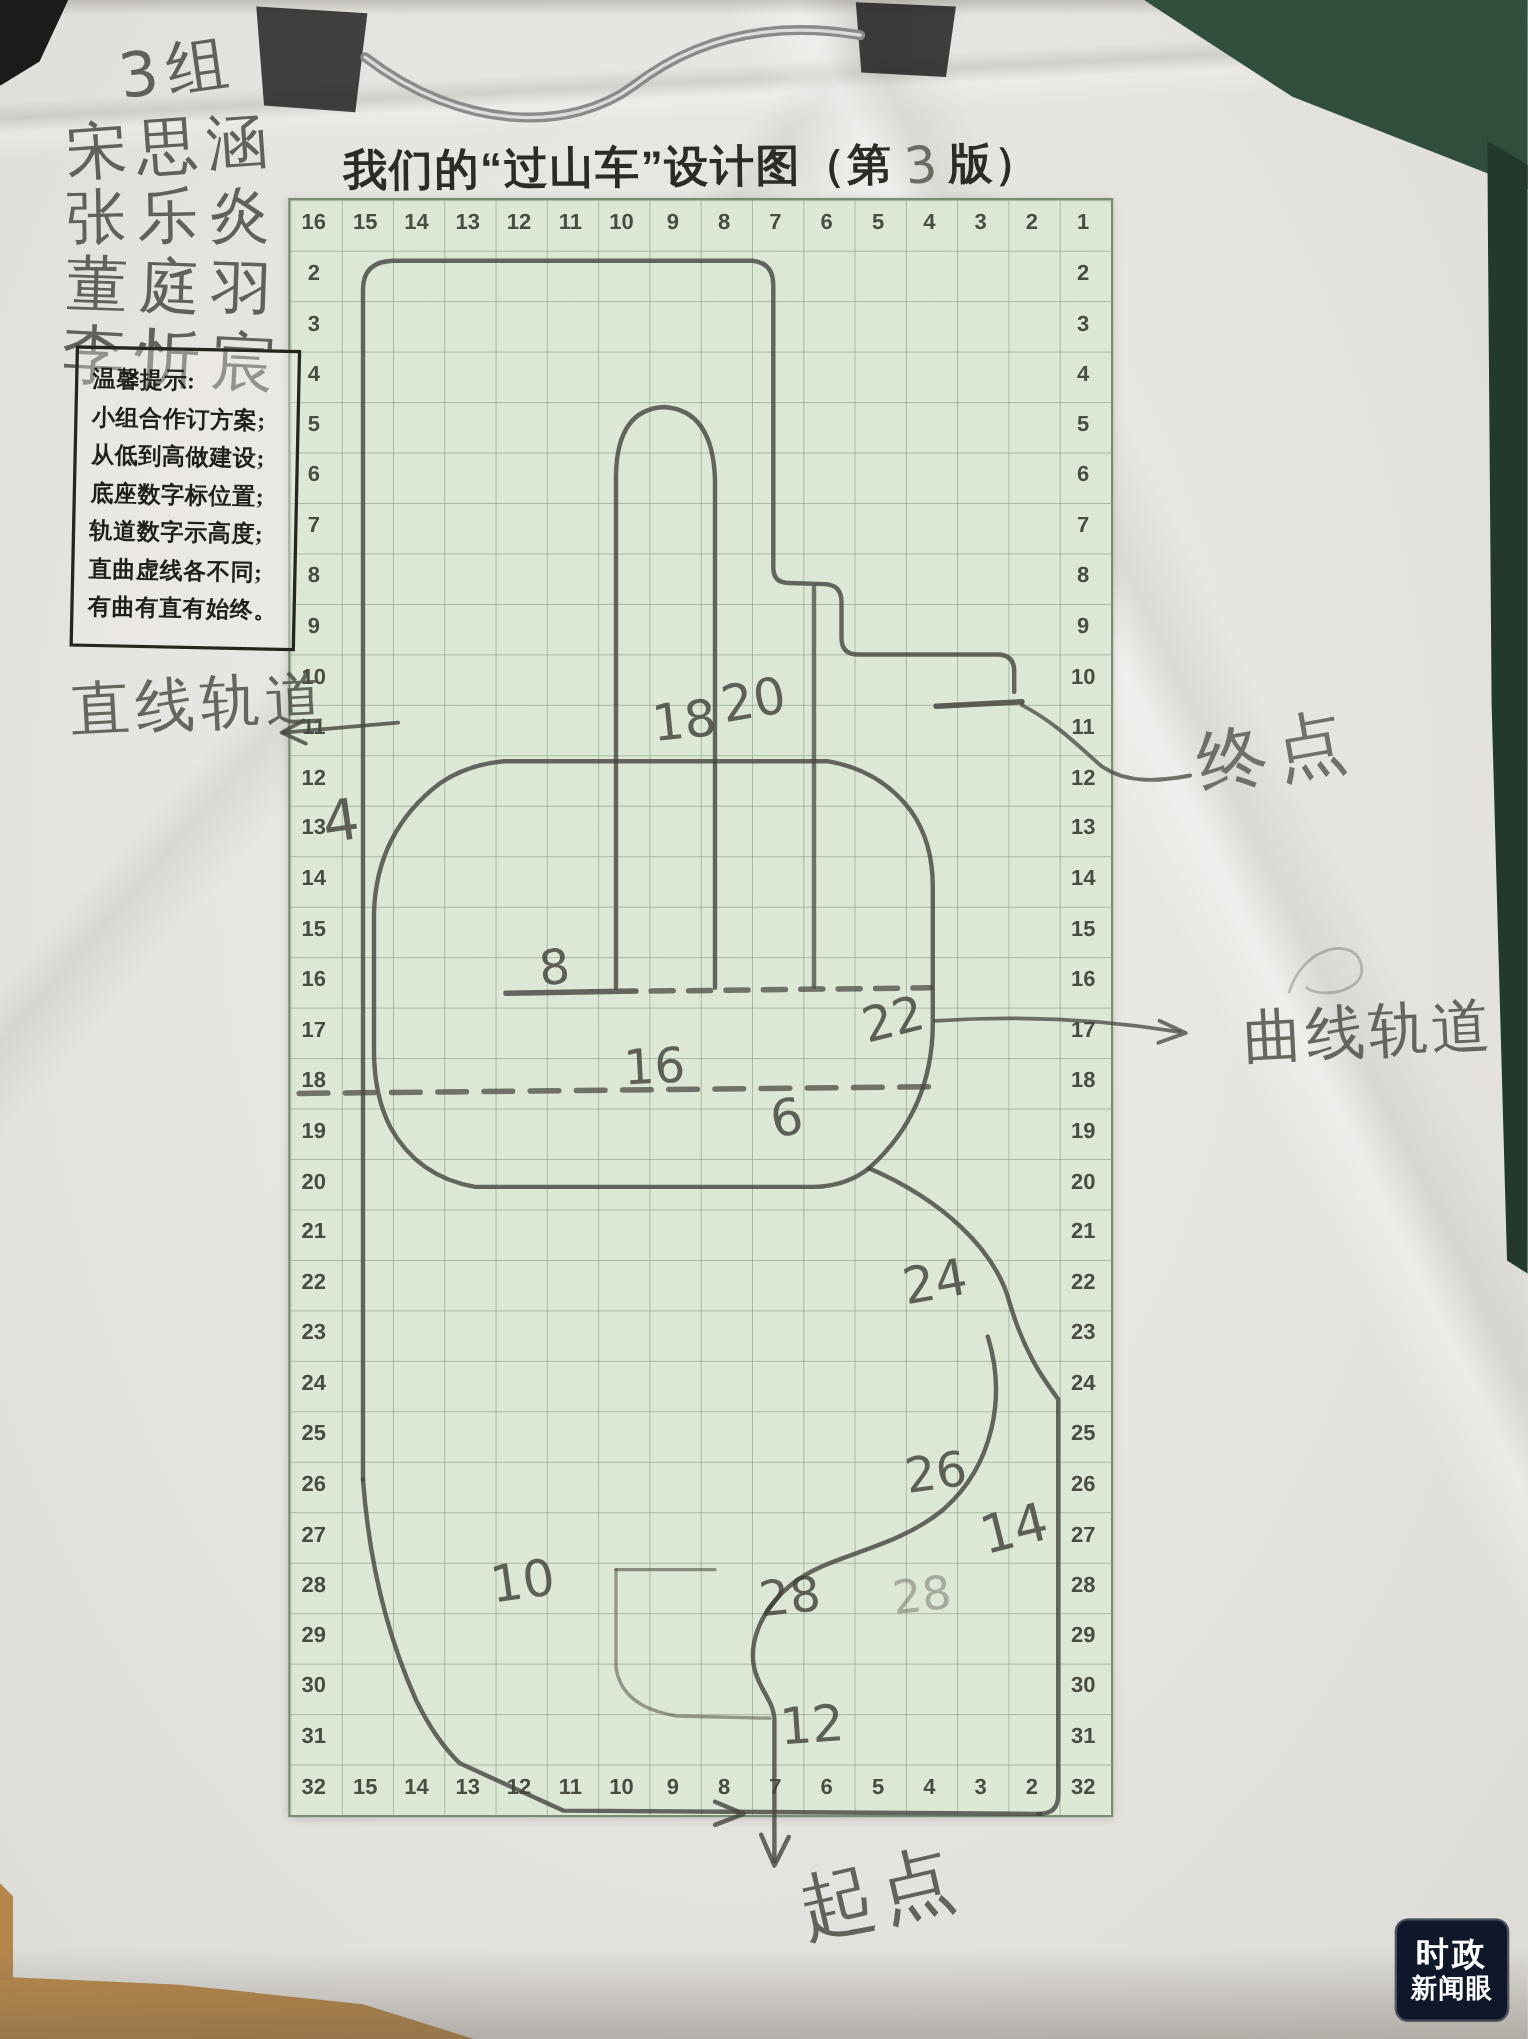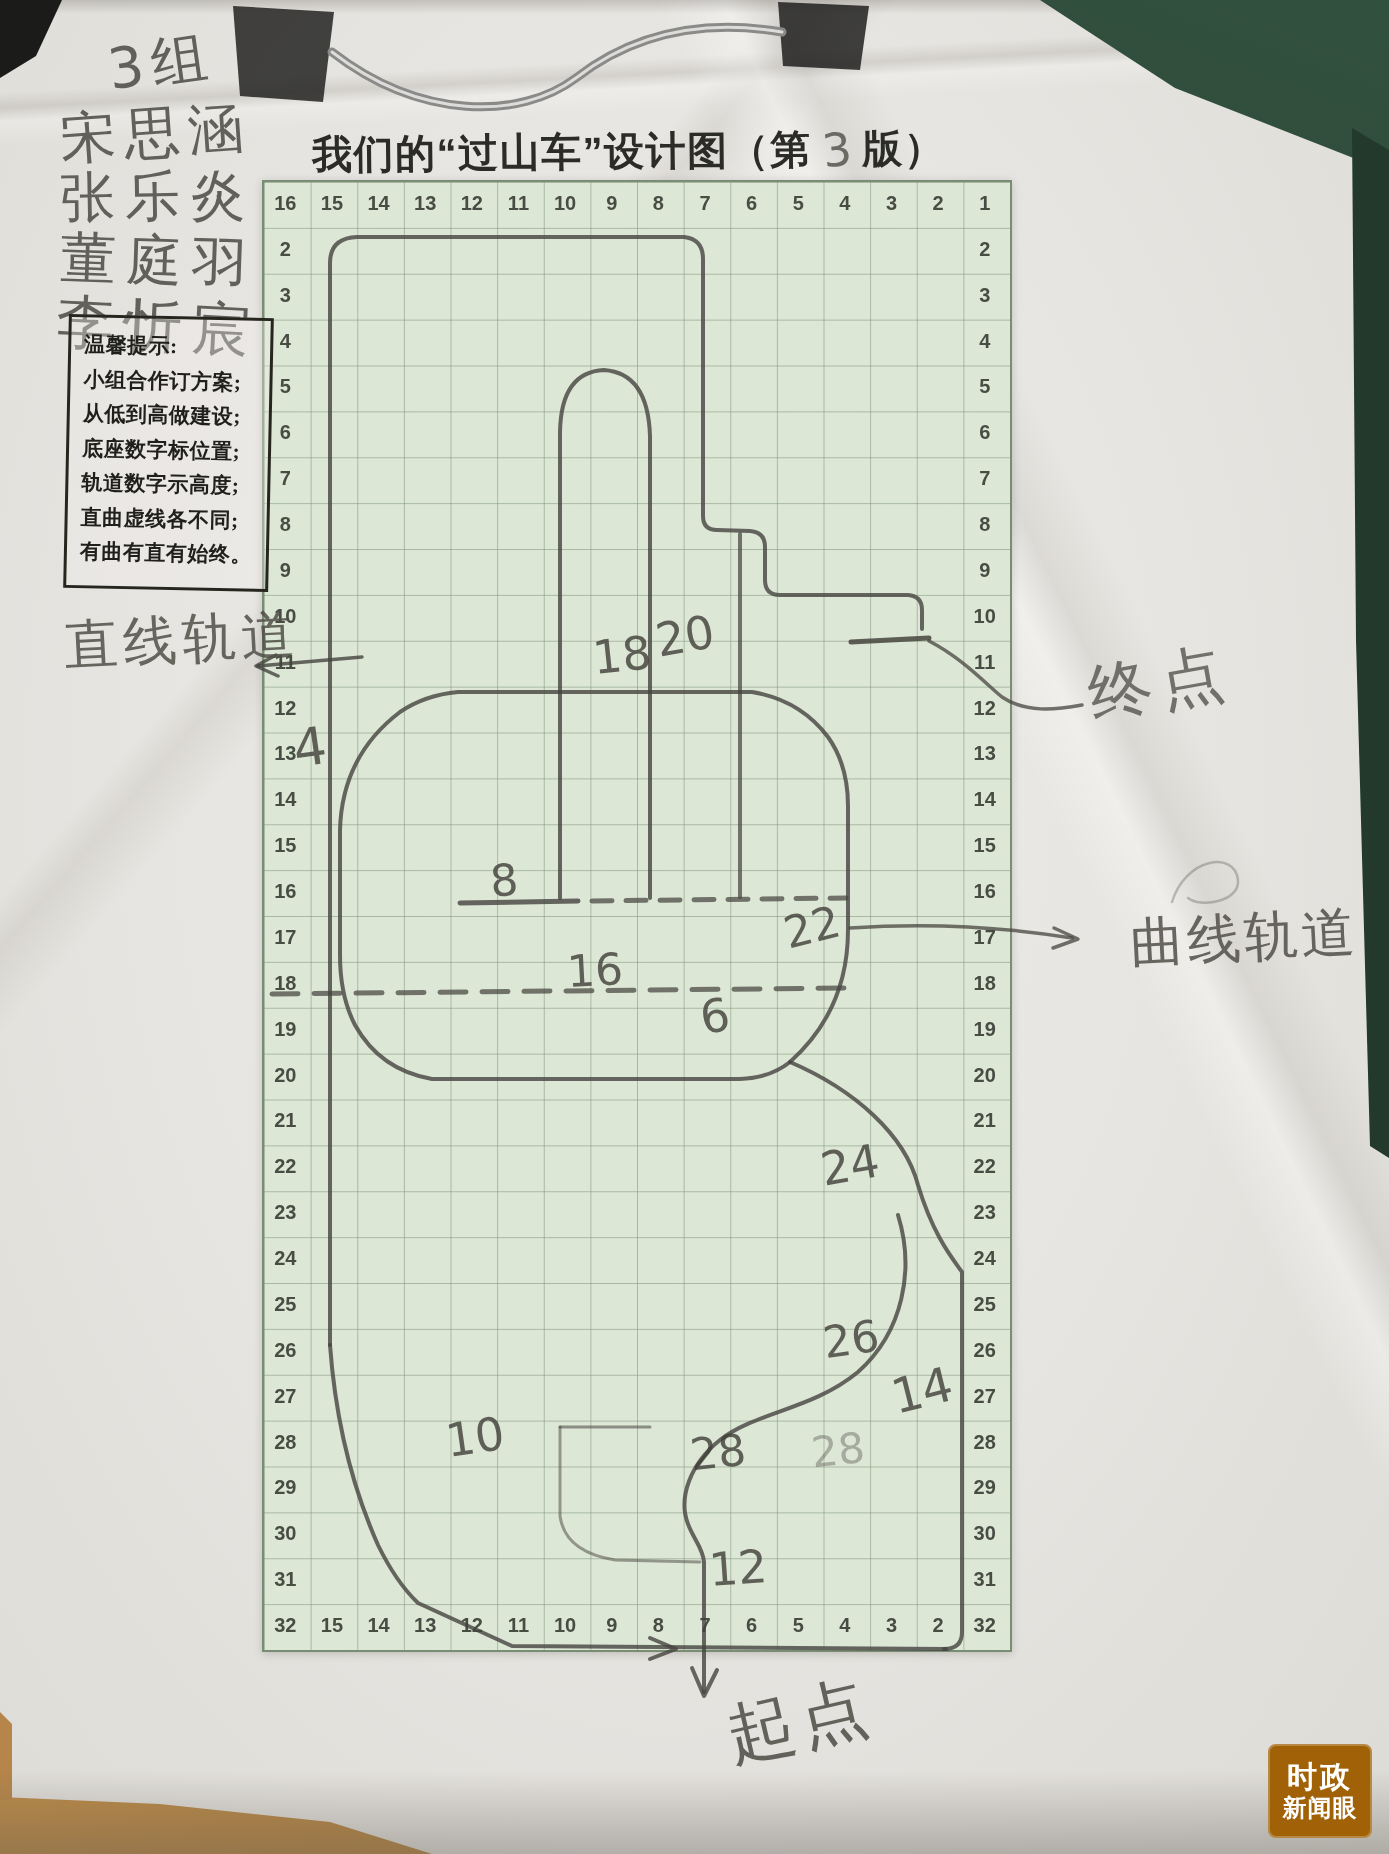--- a/index.html
+++ b/index.html
@@ -251,18 +251,18 @@
       <div style="left: 715px; top: 1016px; font-size: 46px; transform: translate(-50%, -50%) rotate(-10deg); opacity: 0.8;">6</div>
       <div style="left: 850px; top: 1165px; font-size: 46px; transform: translate(-50%, -50%) rotate(-10deg); opacity: 0.8;">24</div>
       <div style="left: 851px; top: 1339px; font-size: 44px; transform: translate(-50%, -50%) rotate(-8deg); opacity: 0.8;">26</div>
       <div style="left: 922px; top: 1390px; font-size: 48px; transform: translate(-50%, -50%) rotate(-14deg); opacity: 0.8;">14</div>
       <div style="left: 718px; top: 1452px; font-size: 44px; transform: translate(-50%, -50%) rotate(-6deg); opacity: 0.8;">28</div>
       <div style="left: 838px; top: 1450px; font-size: 42px; transform: translate(-50%, -50%) rotate(-6deg); opacity: 0.35;">28</div>
       <div style="left: 475px; top: 1437px; font-size: 46px; transform: translate(-50%, -50%) rotate(-8deg); opacity: 0.8;">10</div>
       <div style="left: 738px; top: 1568px; font-size: 46px; transform: translate(-50%, -50%) rotate(-4deg); opacity: 0.8;">12</div>
     </div>
 
-  <div id="watermark" class="abs z60" style="background: #a16207;">
+  <div id="watermark" class="abs z60" style="background: #0f172a; border-radius: 12px;">
     <div class="w1">时政</div>
     <div class="w2">新闻眼</div>
   </div>
 
 </div>
 
 </body></html>

